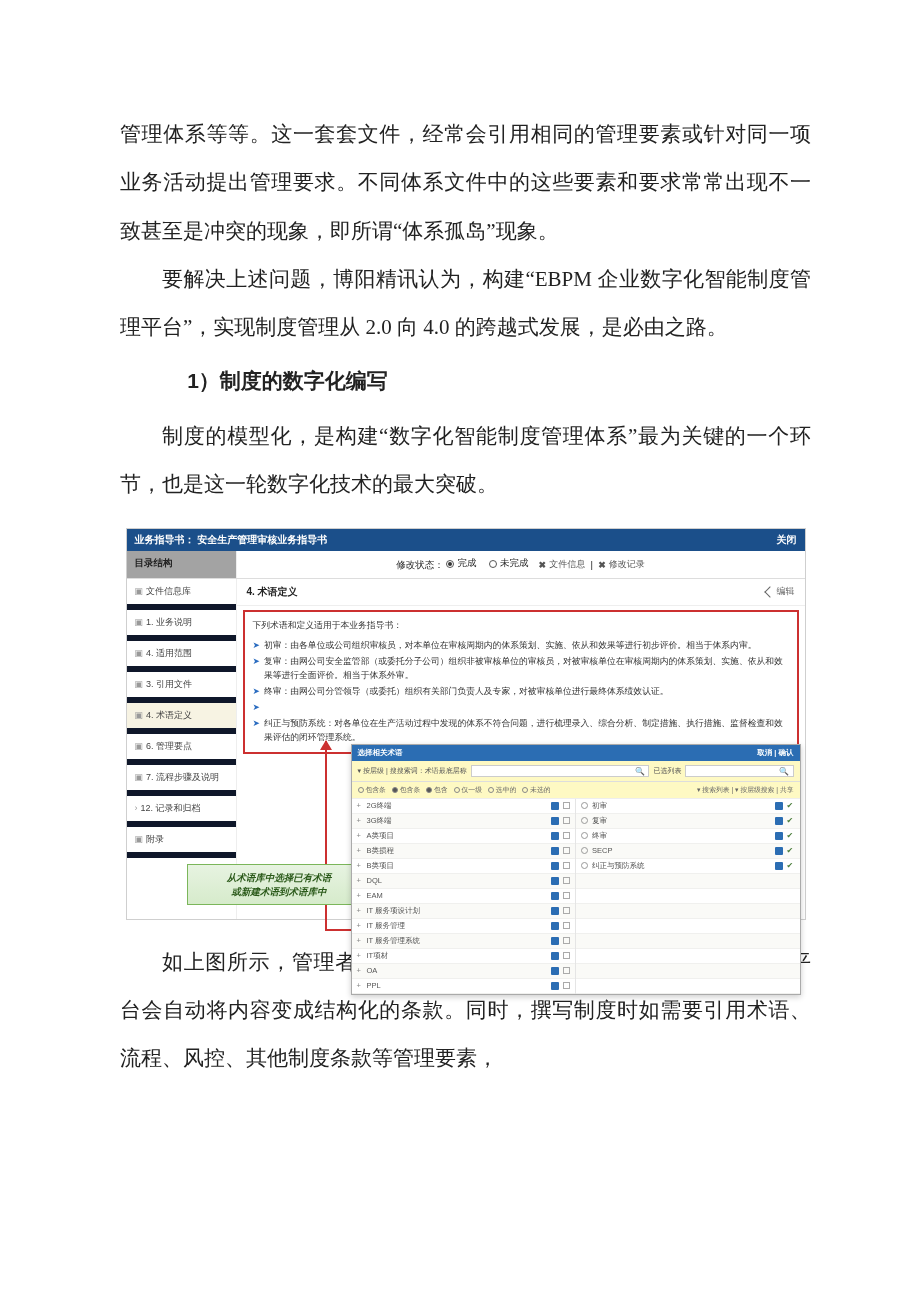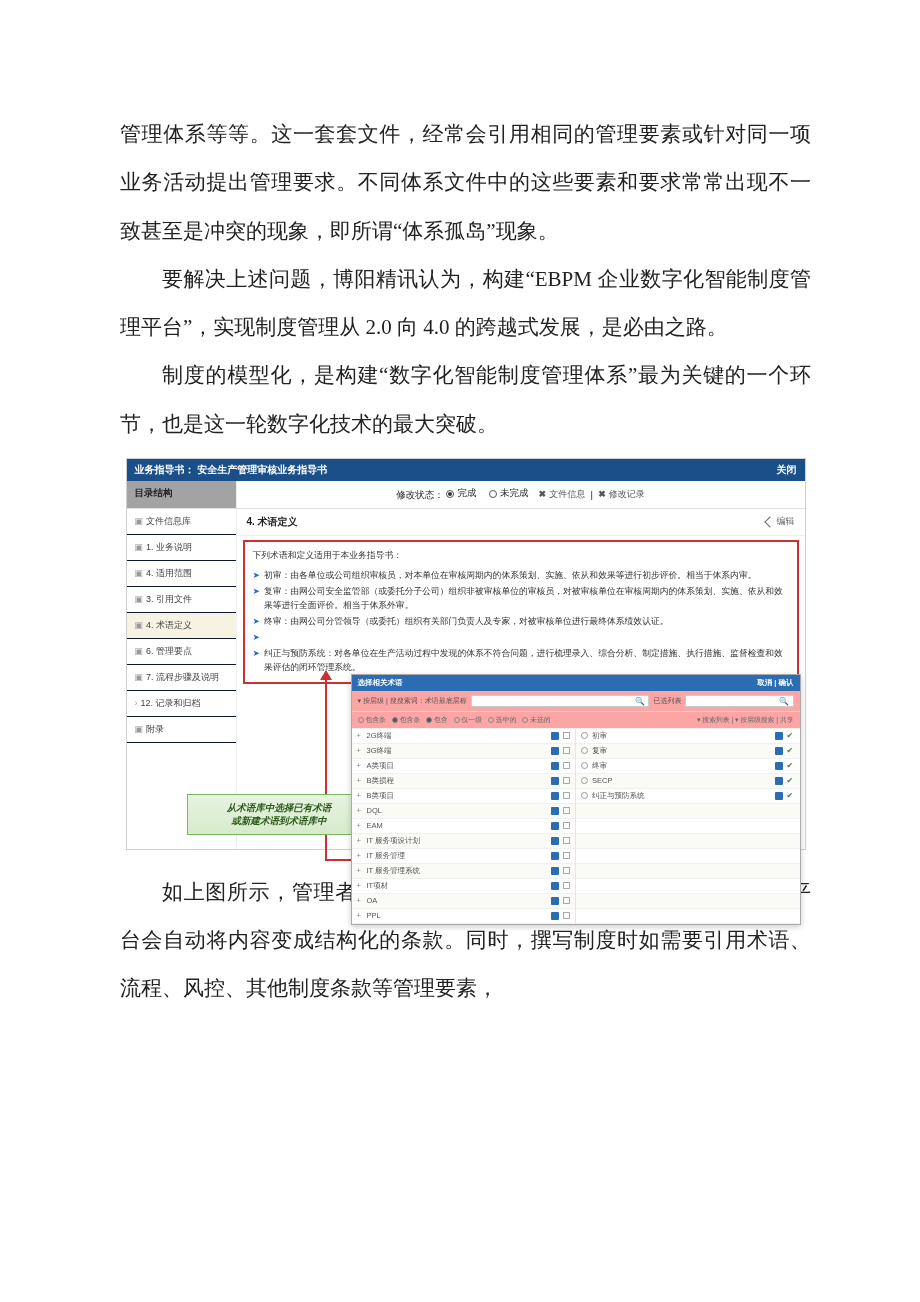--- a/index.html
+++ b/index.html
@@ -25,21 +25,21 @@
       font-weight: bold;
       font-family: "SimHei", "黑体", sans-serif;
       padding-left: 3.2em;
       line-height: 2.3;
       margin: 6px 0;
     }
 
     
     .embed {
       width: 680px;
-      margin: 10px auto 18px;
+      margin: 20px auto 18px;
       border: 1px solid #cfcfcf;
       font-family: "Microsoft YaHei", Arial, sans-serif;
       font-size: 9px;
       background: #fff;
     }
     .embed .titlebar {
       background: #1b4f8a;
       color: #fff;
       padding: 4px 8px;
       display: flex;
@@ -76,21 +76,21 @@
       display: flex;
       position: relative;
     }
     .toc {
       width: 110px;
       border-right: 1px solid #eee;
       background: #fff;
     }
     .toc-item {
       padding: 6px 8px;
-      border-bottom: 1px solid #0f172a;
+      border-bottom: 6px solid #0f172a;
       font-size: 9px;
       color: #444;
       white-space: nowrap;
     }
     .toc-item.sel { background: #f7f3e3; }
     .bullet { color: #999; margin-right: 3px; }
 
     .main {
       flex: 1;
       position: relative;
@@ -163,21 +163,21 @@
       line-height: 1.4;
     }
 
     
     .dialog {
       position: absolute;
       right: 4px;
       top: 165px;
       width: 450px;
       border: 1px solid #aaa;
-      background: #fca5a5;
+      background: #fef9c3;
       box-shadow: 0 2px 6px rgba(0,0,0,.2);
       font-size: 7.5px;
     }
     .dialog .dlg-title {
       background: #2b6db3;
       color: #fff;
       padding: 3px 6px;
       display: flex;
       justify-content: space-between;
       font-weight: 600;
@@ -232,20 +232,21 @@
     .dlg-col.right .dlg-row .nm { gap: 4px; }
     .circ { width:7px;height:7px;border:1px solid #999;border-radius:50%;display:inline-block;}
 
   </style>
 </head>
 <body>
 
 <div class="doc-area">
   <p>管理体系等等。这一套套文件，经常会引用相同的管理要素或针对同一项业务活动提出管理要求。不同体系文件中的这些要素和要求常常出现不一致甚至是冲突的现象，即所谓“体系孤岛”现象。</p>
   <p class="indent">要解决上述问题，博阳精讯认为，构建“EBPM 企业数字化智能制度管理平台”，实现制度管理从 2.0 向 4.0 的跨越式发展，是必由之路。</p>
+  <div class="section-h">1）制度的数字化编写</div>
   <p class="indent">制度的模型化，是构建“数字化智能制度管理体系”最为关键的一个环节，也是这一轮数字化技术的最大突破。</p>
 
   <div class="embed">
     <div class="titlebar">
       <span>
         <span>业务指导书：</span>
         <span>安全生产管理审核业务指导书</span>
       </span>
       <span>关闭</span>
     </div>

